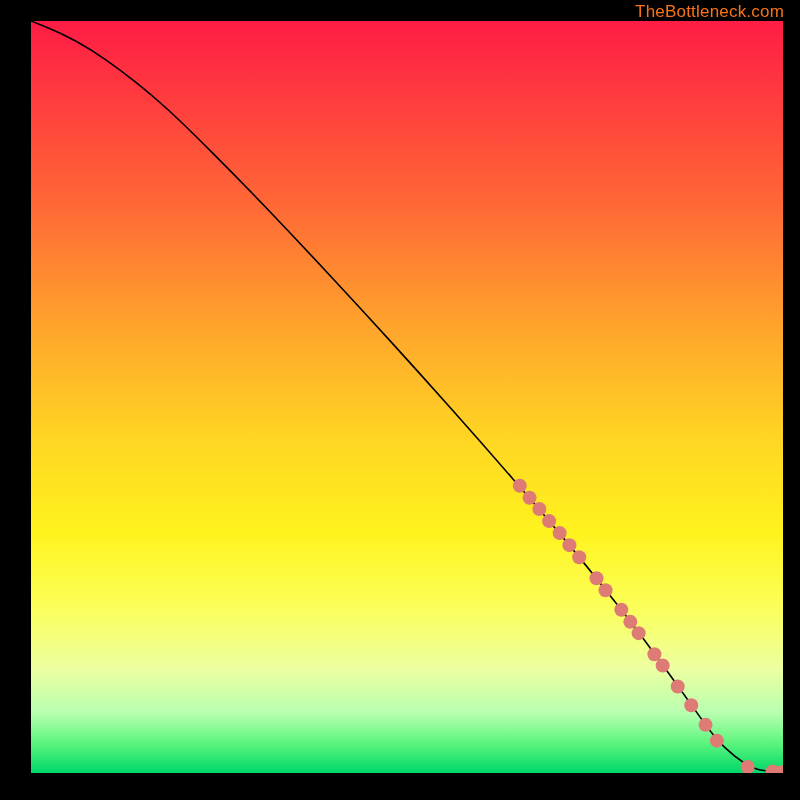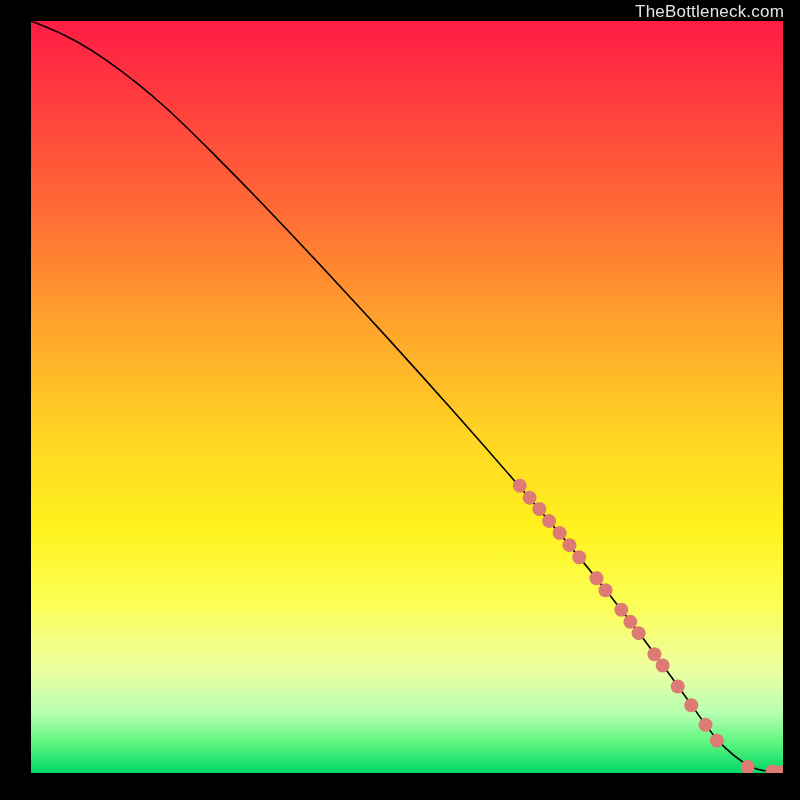--- a/index.html
+++ b/index.html
@@ -36,21 +36,21 @@
       #5cf57e 96%,
       #00d768 100%
     );
   }
   .watermark {
     position: absolute;
     top: 2px;
     right: 16px;
     font-family: Arial, Helvetica, sans-serif;
     font-size: 17px;
-    color: #e5e5e5;
+    color: #f97316;
     letter-spacing: 0.2px;
   }
   svg.curve {
     position: absolute;
     left: 0;
     top: 0;
     width: 752px;
     height: 752px;
     display: block;
   }

